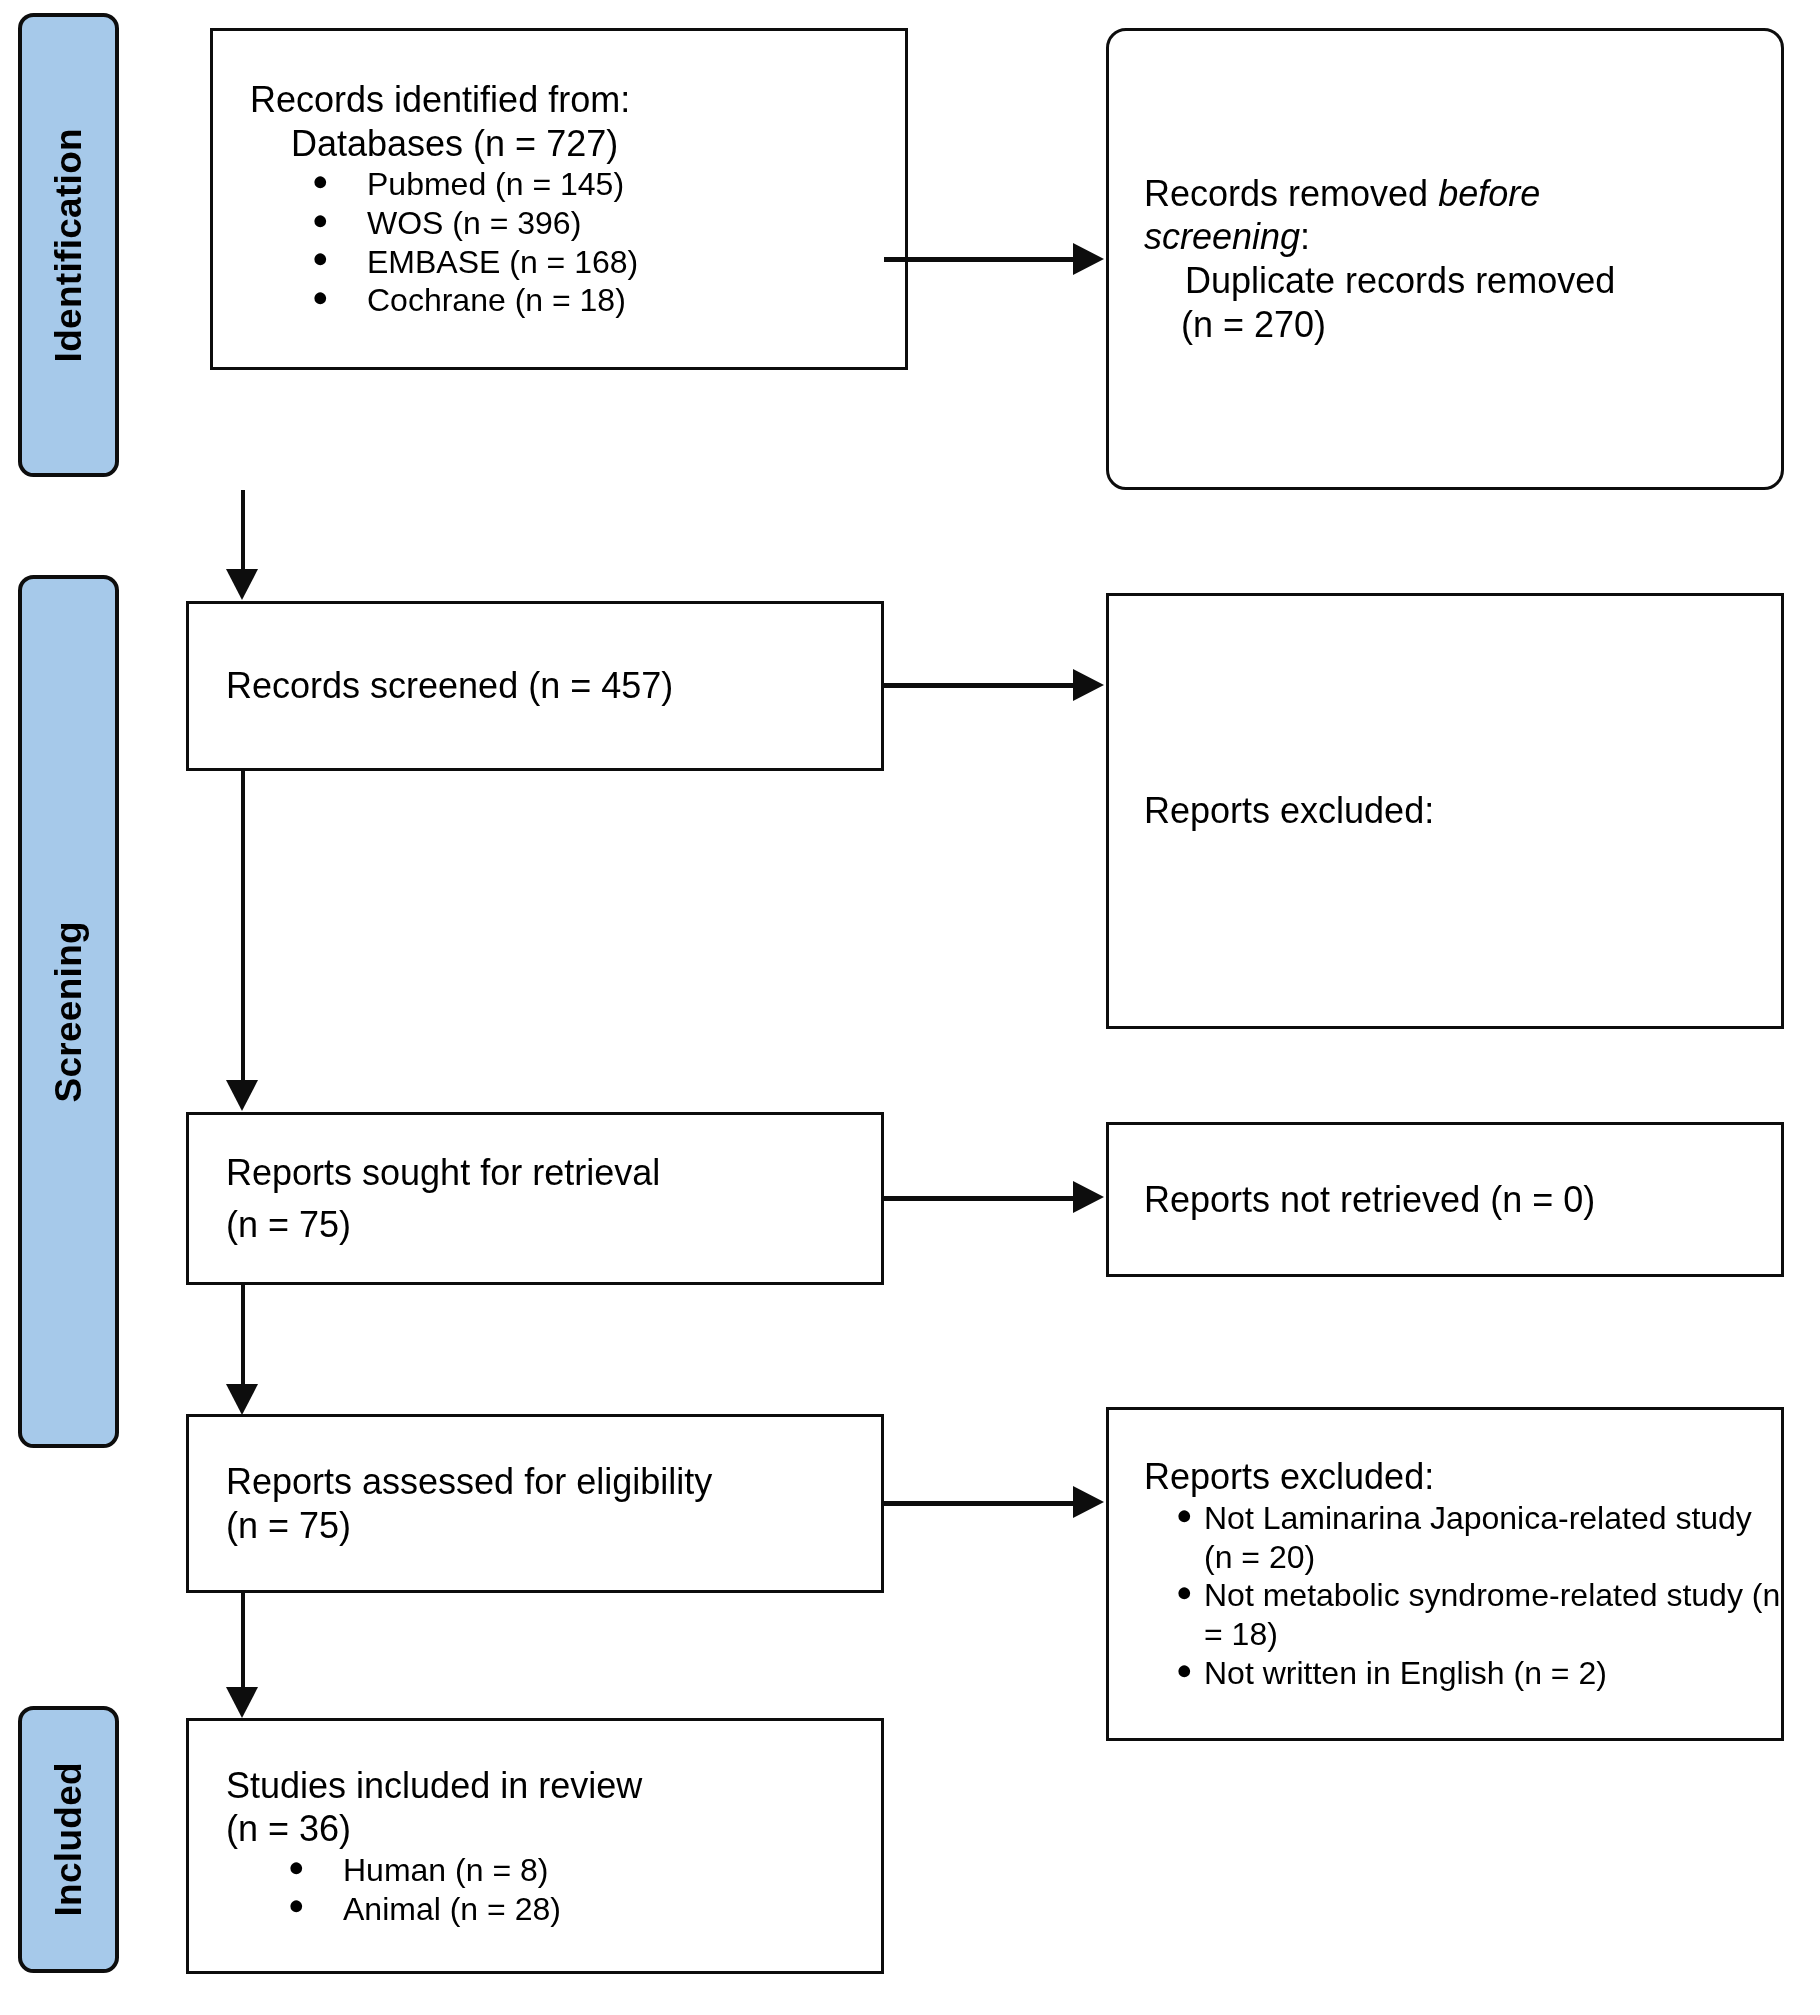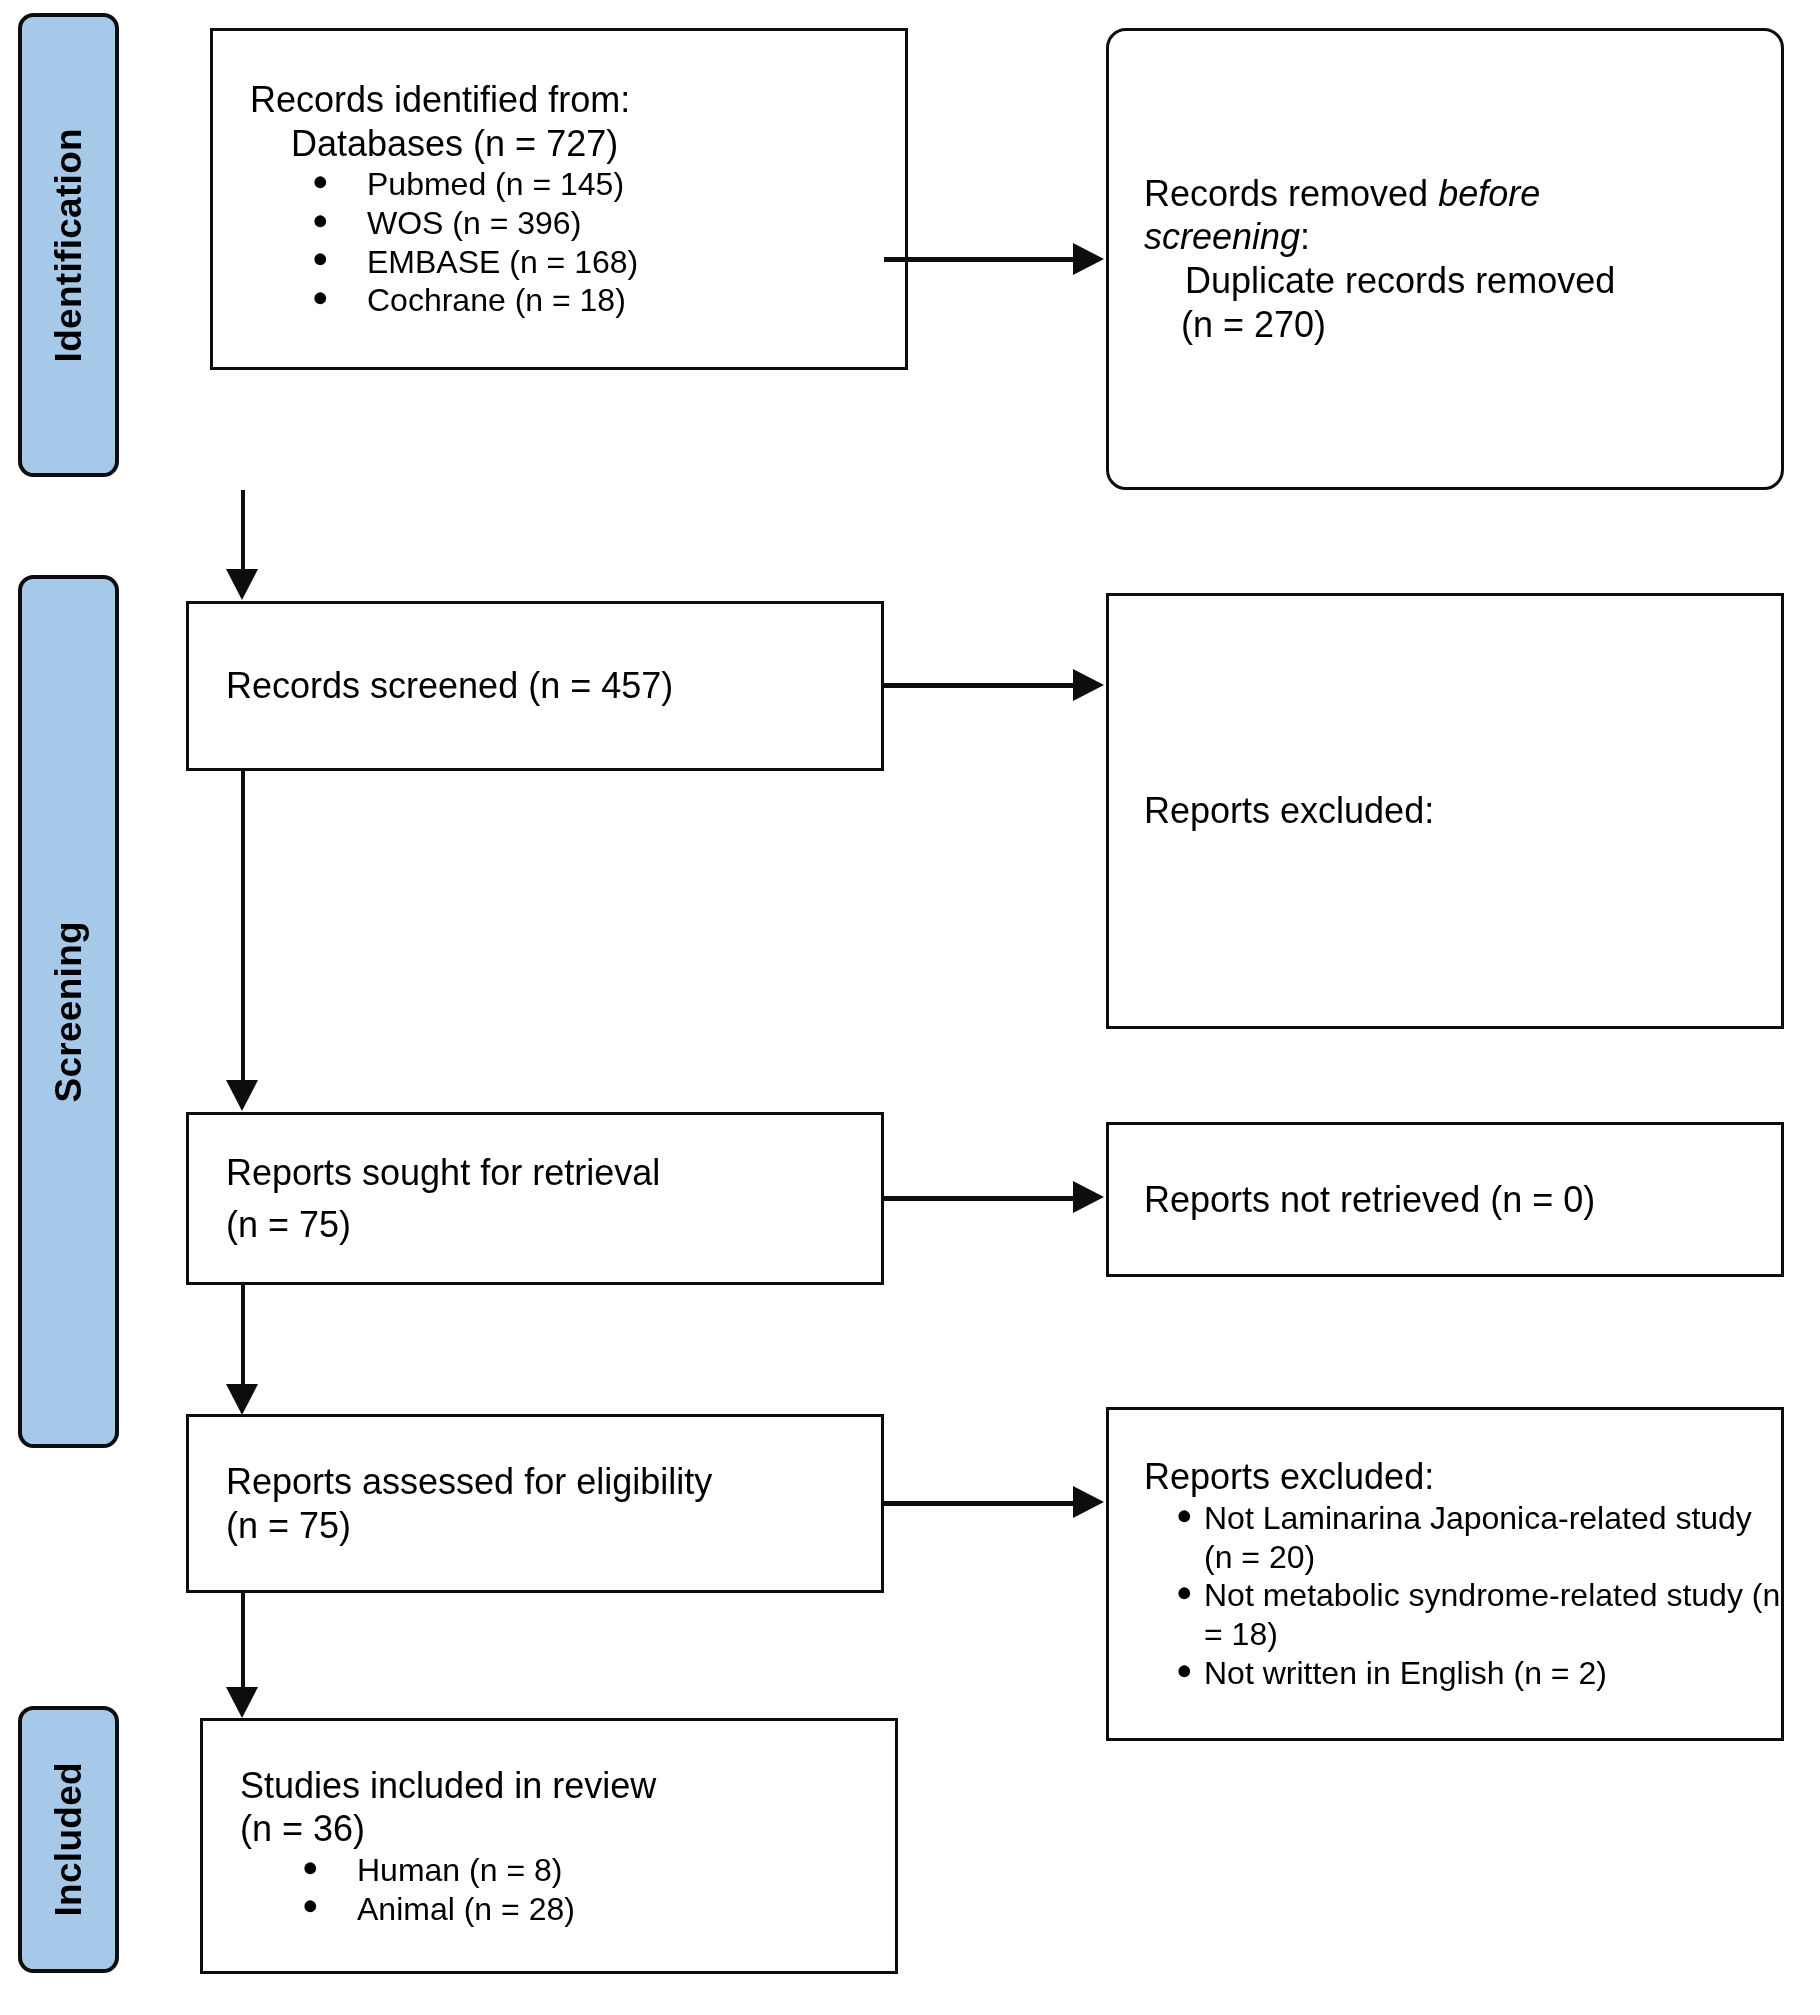--- a/index.html
+++ b/index.html
@@ -200,21 +200,21 @@
     <ul class="blist tight">
       <li>Not Laminarina Japonica-related study (n = 20)</li>
       <li>Not metabolic syndrome-related study (n = 18)</li>
       <li>Not written in English (n = 2)</li>
     </ul>
   </div>
 
   <div class="conn-v" style="left:241px; top:1592px; height:98px;"></div>
   <div class="arrow-down" style="left:226px; top:1687px;"></div>
 
-  <div class="flow-box" style="left:200px; top:1718px; width:698px; height:256px; padding:0 0 0 37px;">
+  <div class="flow-box" style="left:186px; top:1718px; width:698px; height:256px; padding:0 0 0 37px;">
     <div class="bt">Studies included in review</div>
     <div class="bt">(n = 36)</div>
     <ul class="blist wide">
       <li>Human (n = 8)</li>
       <li>Animal (n = 28)</li>
     </ul>
   </div>
 
 </div>
 

